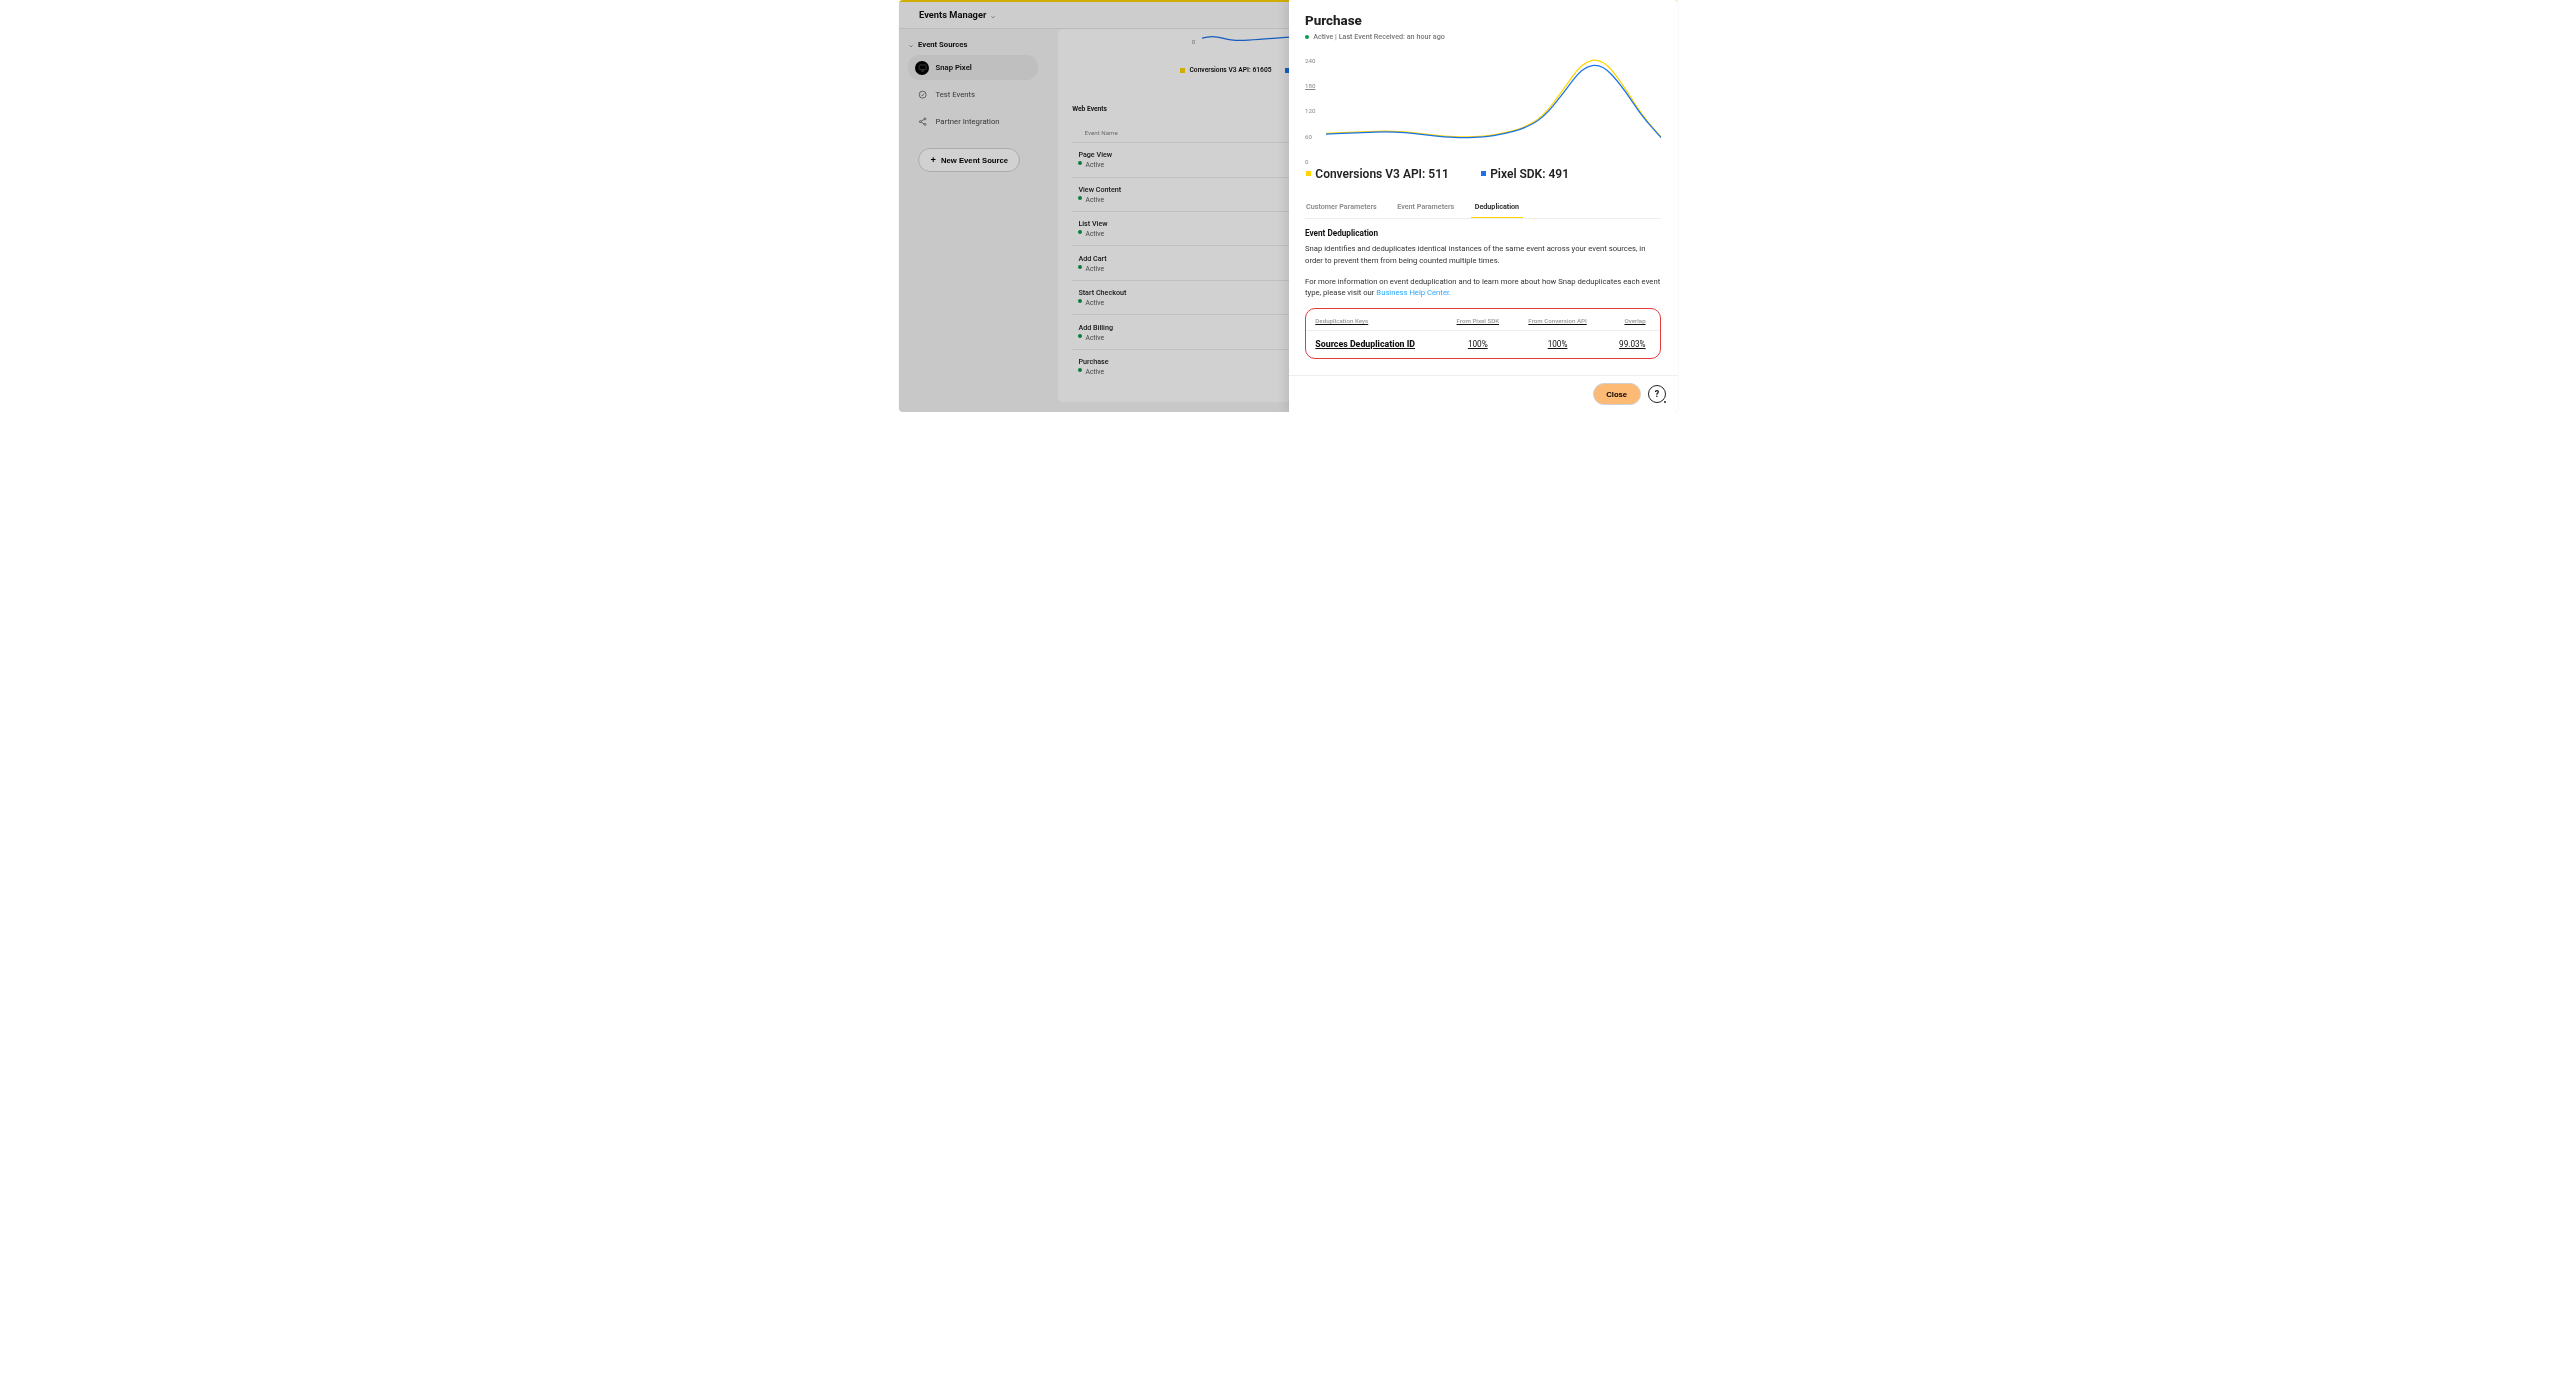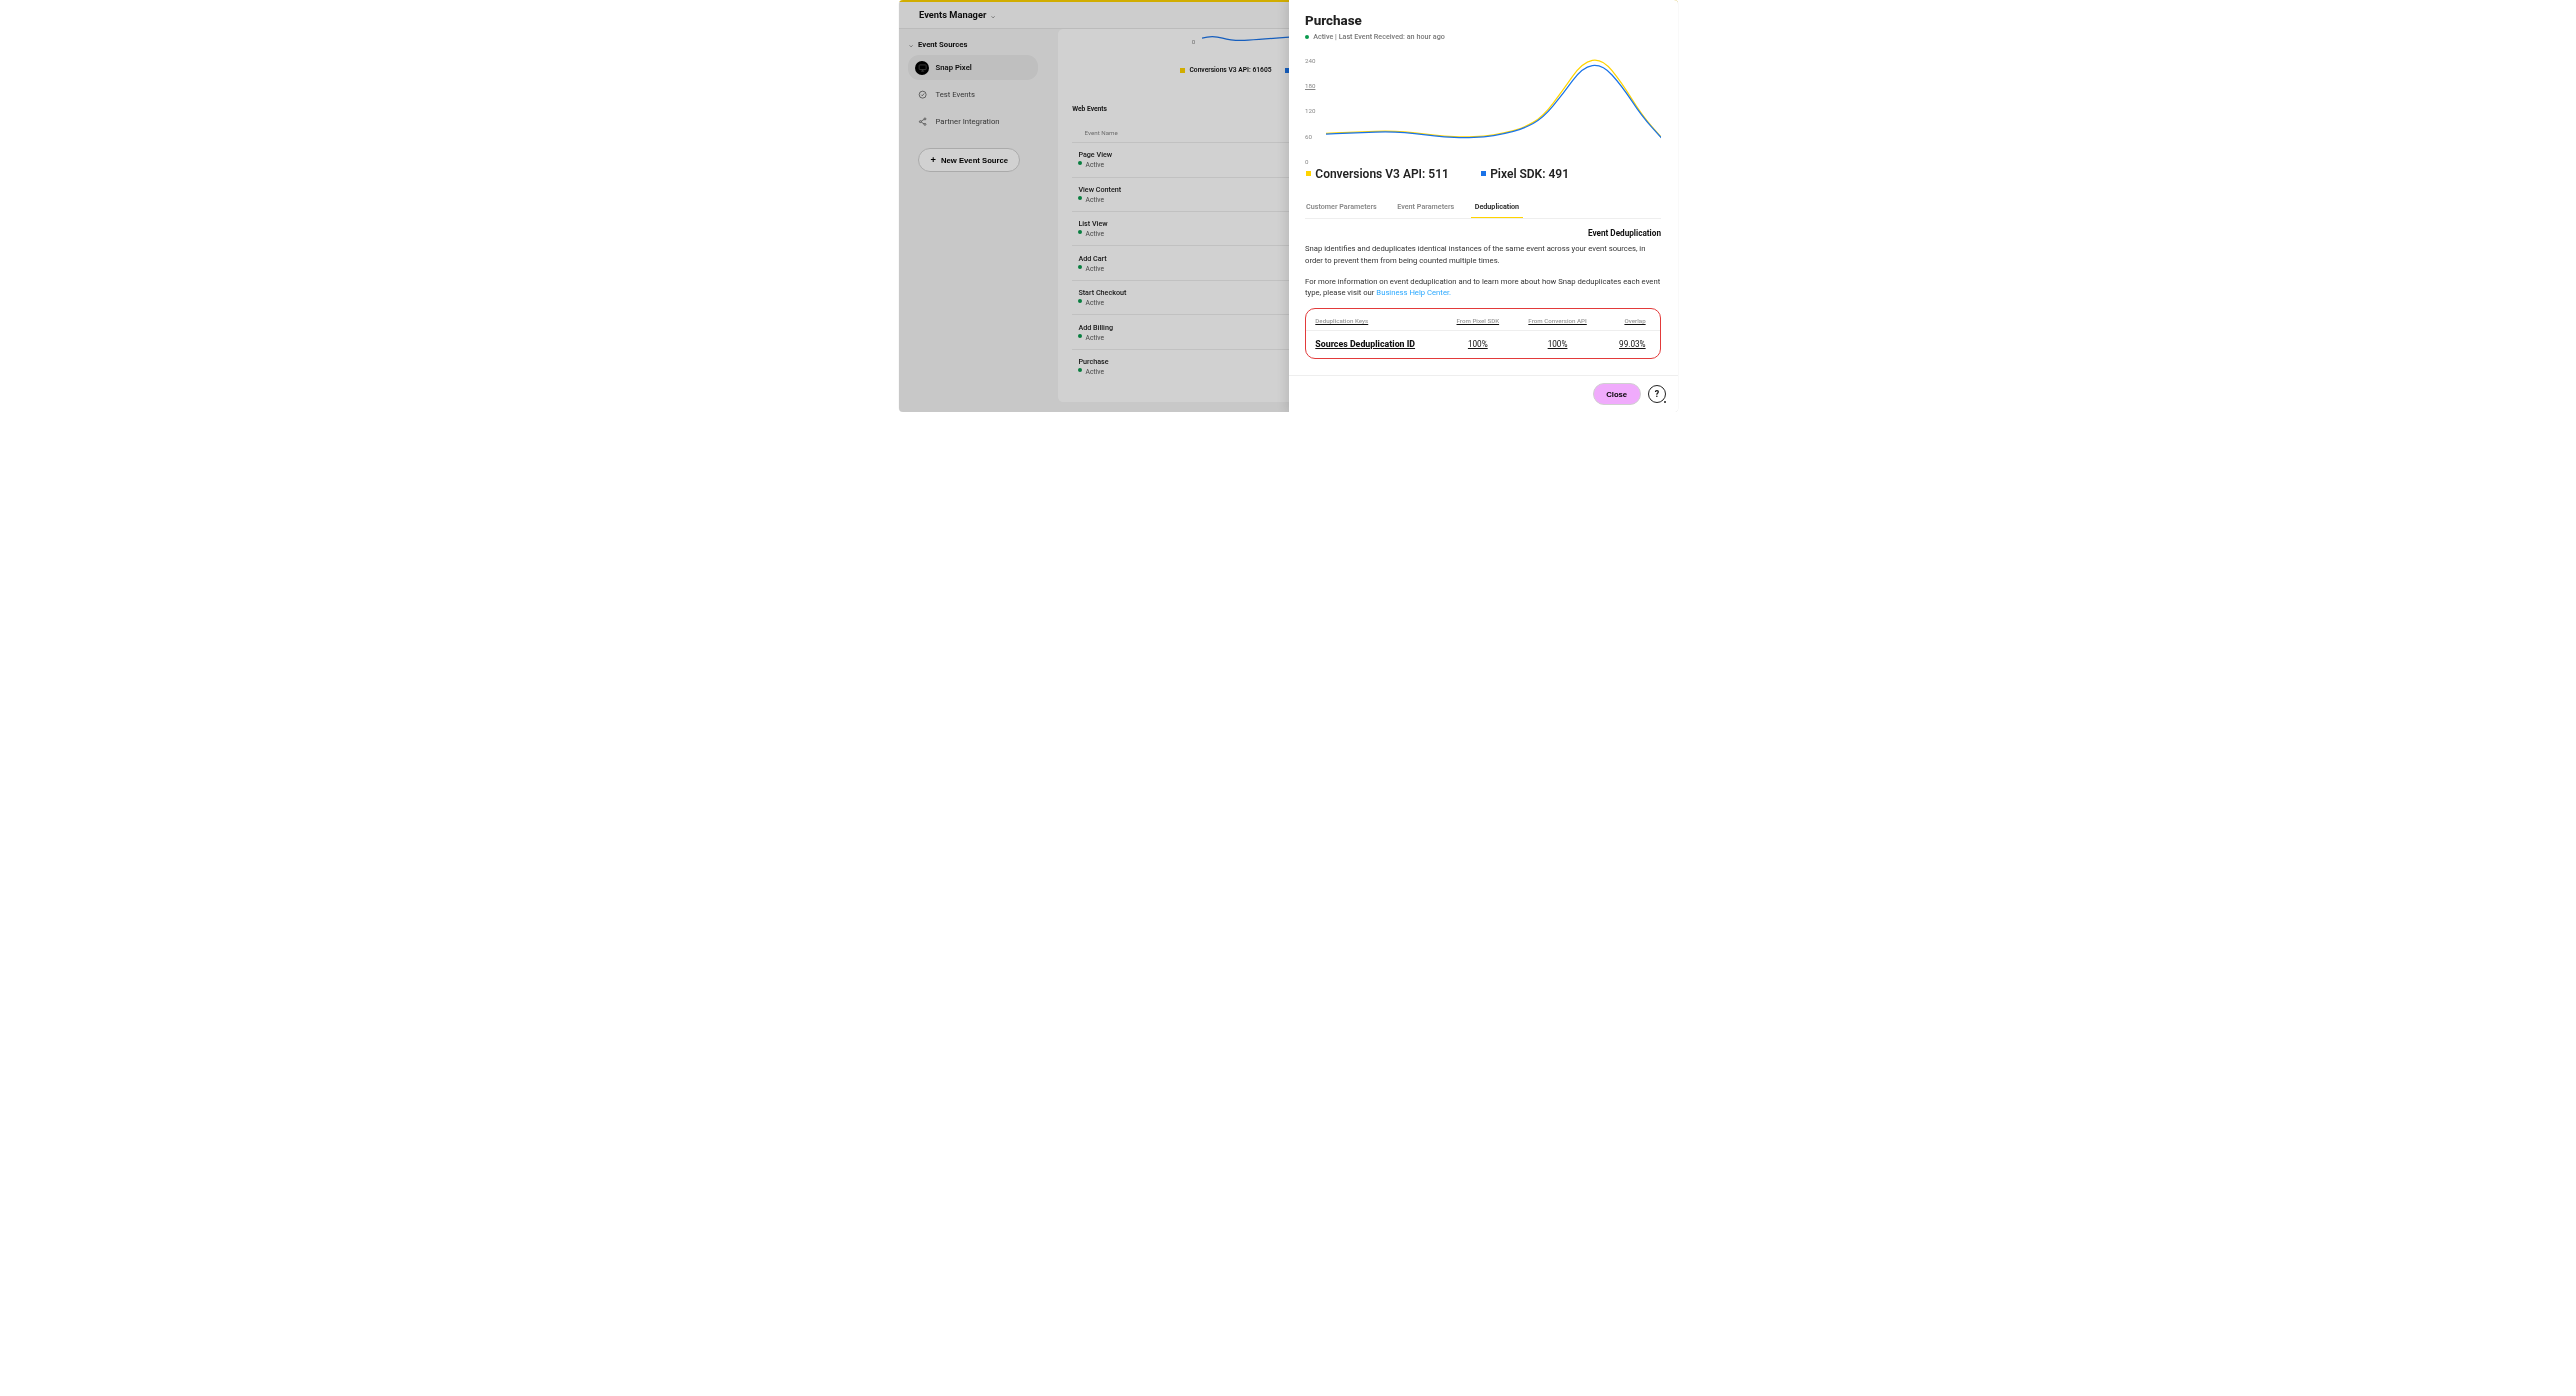--- a/index.html
+++ b/index.html
@@ -70,32 +70,32 @@
   .p-title { font-size:13.4px; font-weight:800; color:#222; margin-bottom:4.1px;}
   .p-status { display:flex; align-items:center; gap:4.1px; font-size:7.2px; color:#777; font-weight:500; margin-bottom:7.2px;}
   .chart-wrap { position:relative; height:113px; margin-bottom:5.2px;}
   .ytick { position:absolute; left:0; font-size:6.2px; color:#888; transform:translateY(-50%);}
   .chart-svg { position:absolute; left:20.6px; right:0; top:0; bottom:6.2px;}
   .chart-legend { display:flex; gap:32px; font-size:12px; font-weight:600; color:#222; margin: 3.1px 0 15.5px 1px;}
   .tabs { display:flex; gap:18.5px; border-bottom:0.5px solid #eee; margin-bottom:9.3px;}
   .tab { padding: 5.2px 1px 7.2px 1px; font-size:7.2px; font-weight:600; color:#888; position:relative; cursor:pointer;}
   .tab.active { color:#222;}
   .tab.active::after { content:""; position:absolute; left:-3.1px; right:-3.1px; bottom:-0.5px; height:1.5px; background:#ffd400;}
-  .sub-title { font-size:8.2px; font-weight:700; margin-bottom:5.2px;text-align:right;}
+  .sub-title { font-size:8.2px; font-weight:700; margin-bottom:5.2px;}
   .desc { font-size:7.7px; color:#333; line-height:1.5; margin-bottom:9.3px;}
   .desc a { color:#2aa8ff; text-decoration:none;}
   .dedup-box { border:1.5px solid #e23a3a; border-radius:10px; padding: 3.1px 0 2.1px 0; text-decoration: underline;}
   .dedup-table { width:100%; border-collapse:collapse;}
   .dedup-table th { font-size:6.2px; font-weight:500; color:#999; text-align:left; padding:5.2px 9.3px;}
   .dedup-table td { font-size:8.2px; padding:7.2px 9.3px; border-top:0.5px solid #eee;}
   .dedup-table td.k { font-weight:800; font-size:8.8px;}
   .dedup-table th.r, .dedup-table td.r { text-align:right; padding-right:14.4px;}
   .dedup-table th.c, .dedup-table td.c { text-align:center;}
   .panel-footer { border-top:0.5px solid #eee; padding: 7.2px 11.3px; display:flex; justify-content:flex-end; align-items:center; gap:7.2px; background:#fff;}
-  .close-btn { border:0.5px solid #d0d0d0; background:#f0abfc; border-radius:12.4px; padding:5.2px 12.4px; font-weight:700; font-size:7.7px; cursor:pointer;}
+  .close-btn { border:0.5px solid #d0d0d0; background:#fdba74; border-radius:12.4px; padding:5.2px 12.4px; font-weight:700; font-size:7.7px; cursor:pointer;}
   .help-fab { width:18.5px; height:18.5px; border-radius:50%; border:1px solid #222; display:flex; align-items:center; justify-content:center; font-weight:800; font-size:8.8px; background:#fff; position:relative;}
   .help-fab::after { content:""; position:absolute; bottom:-1px; right:-1px; width:2.6px; height:2.6px; background:#222; border-radius:50%;}
 </style>
 </head>
 <body>
 
 <div class="app">
   <div class="top-accent"></div>
 
   <div class="topbar">

